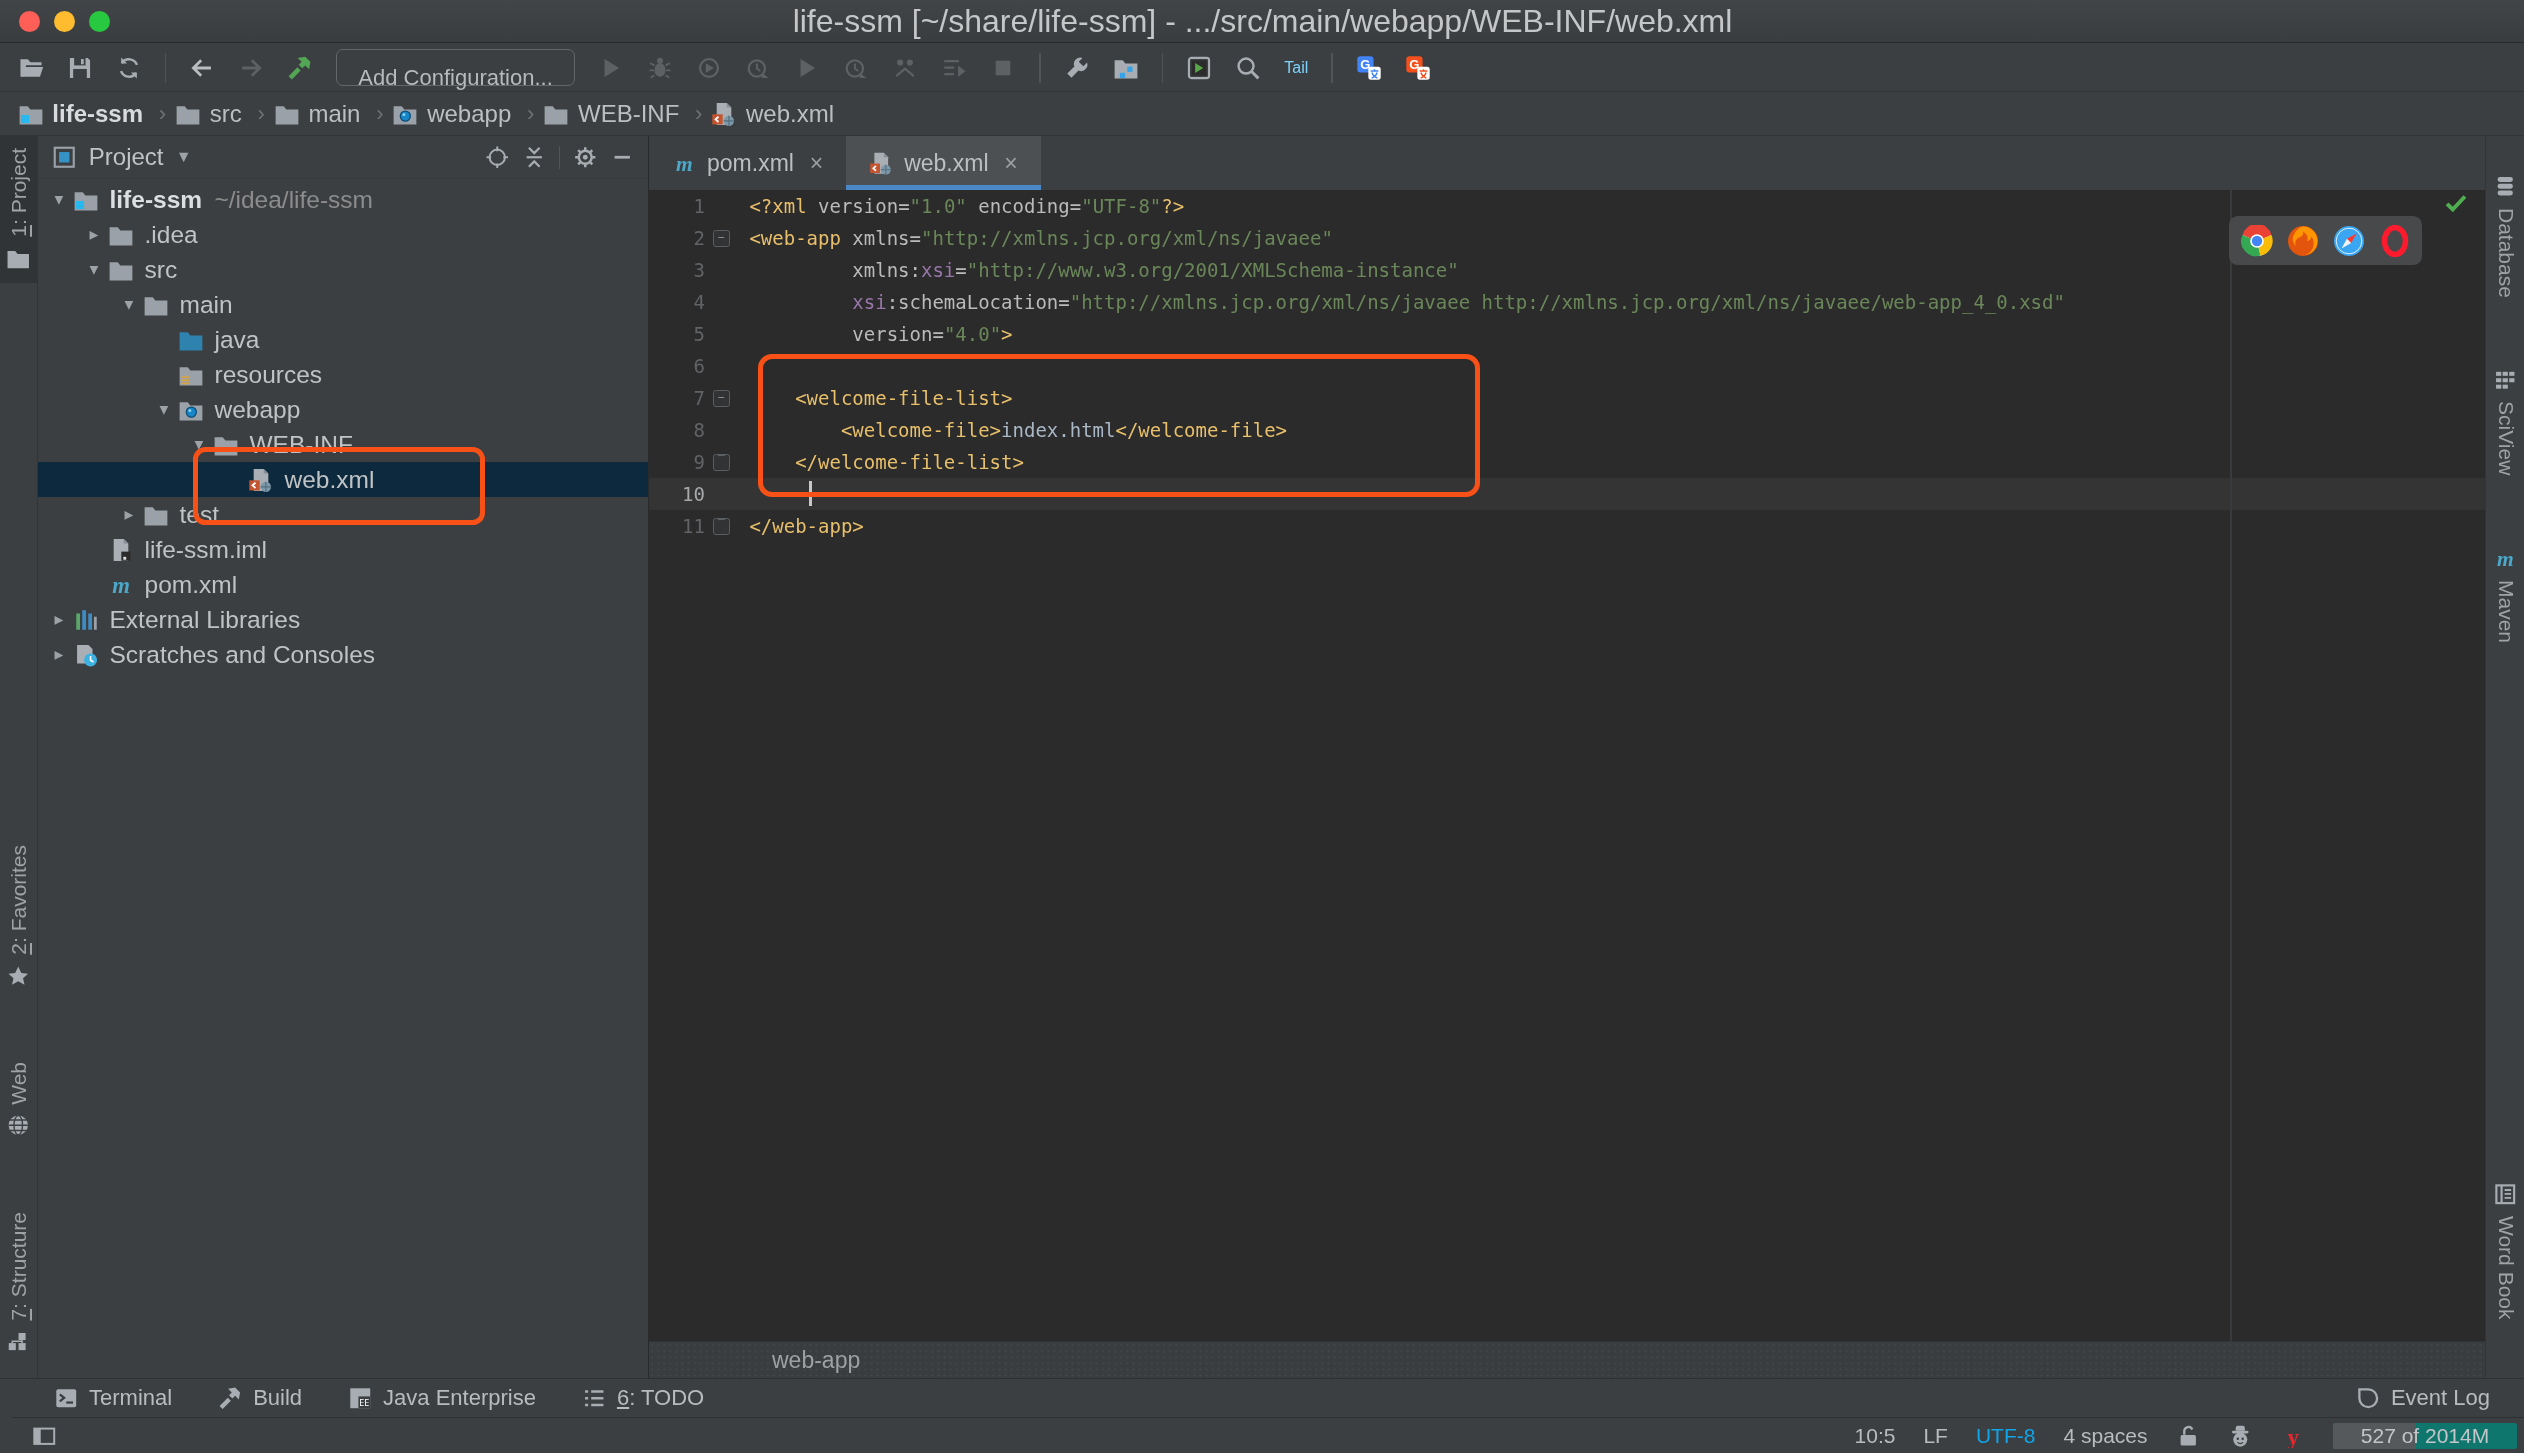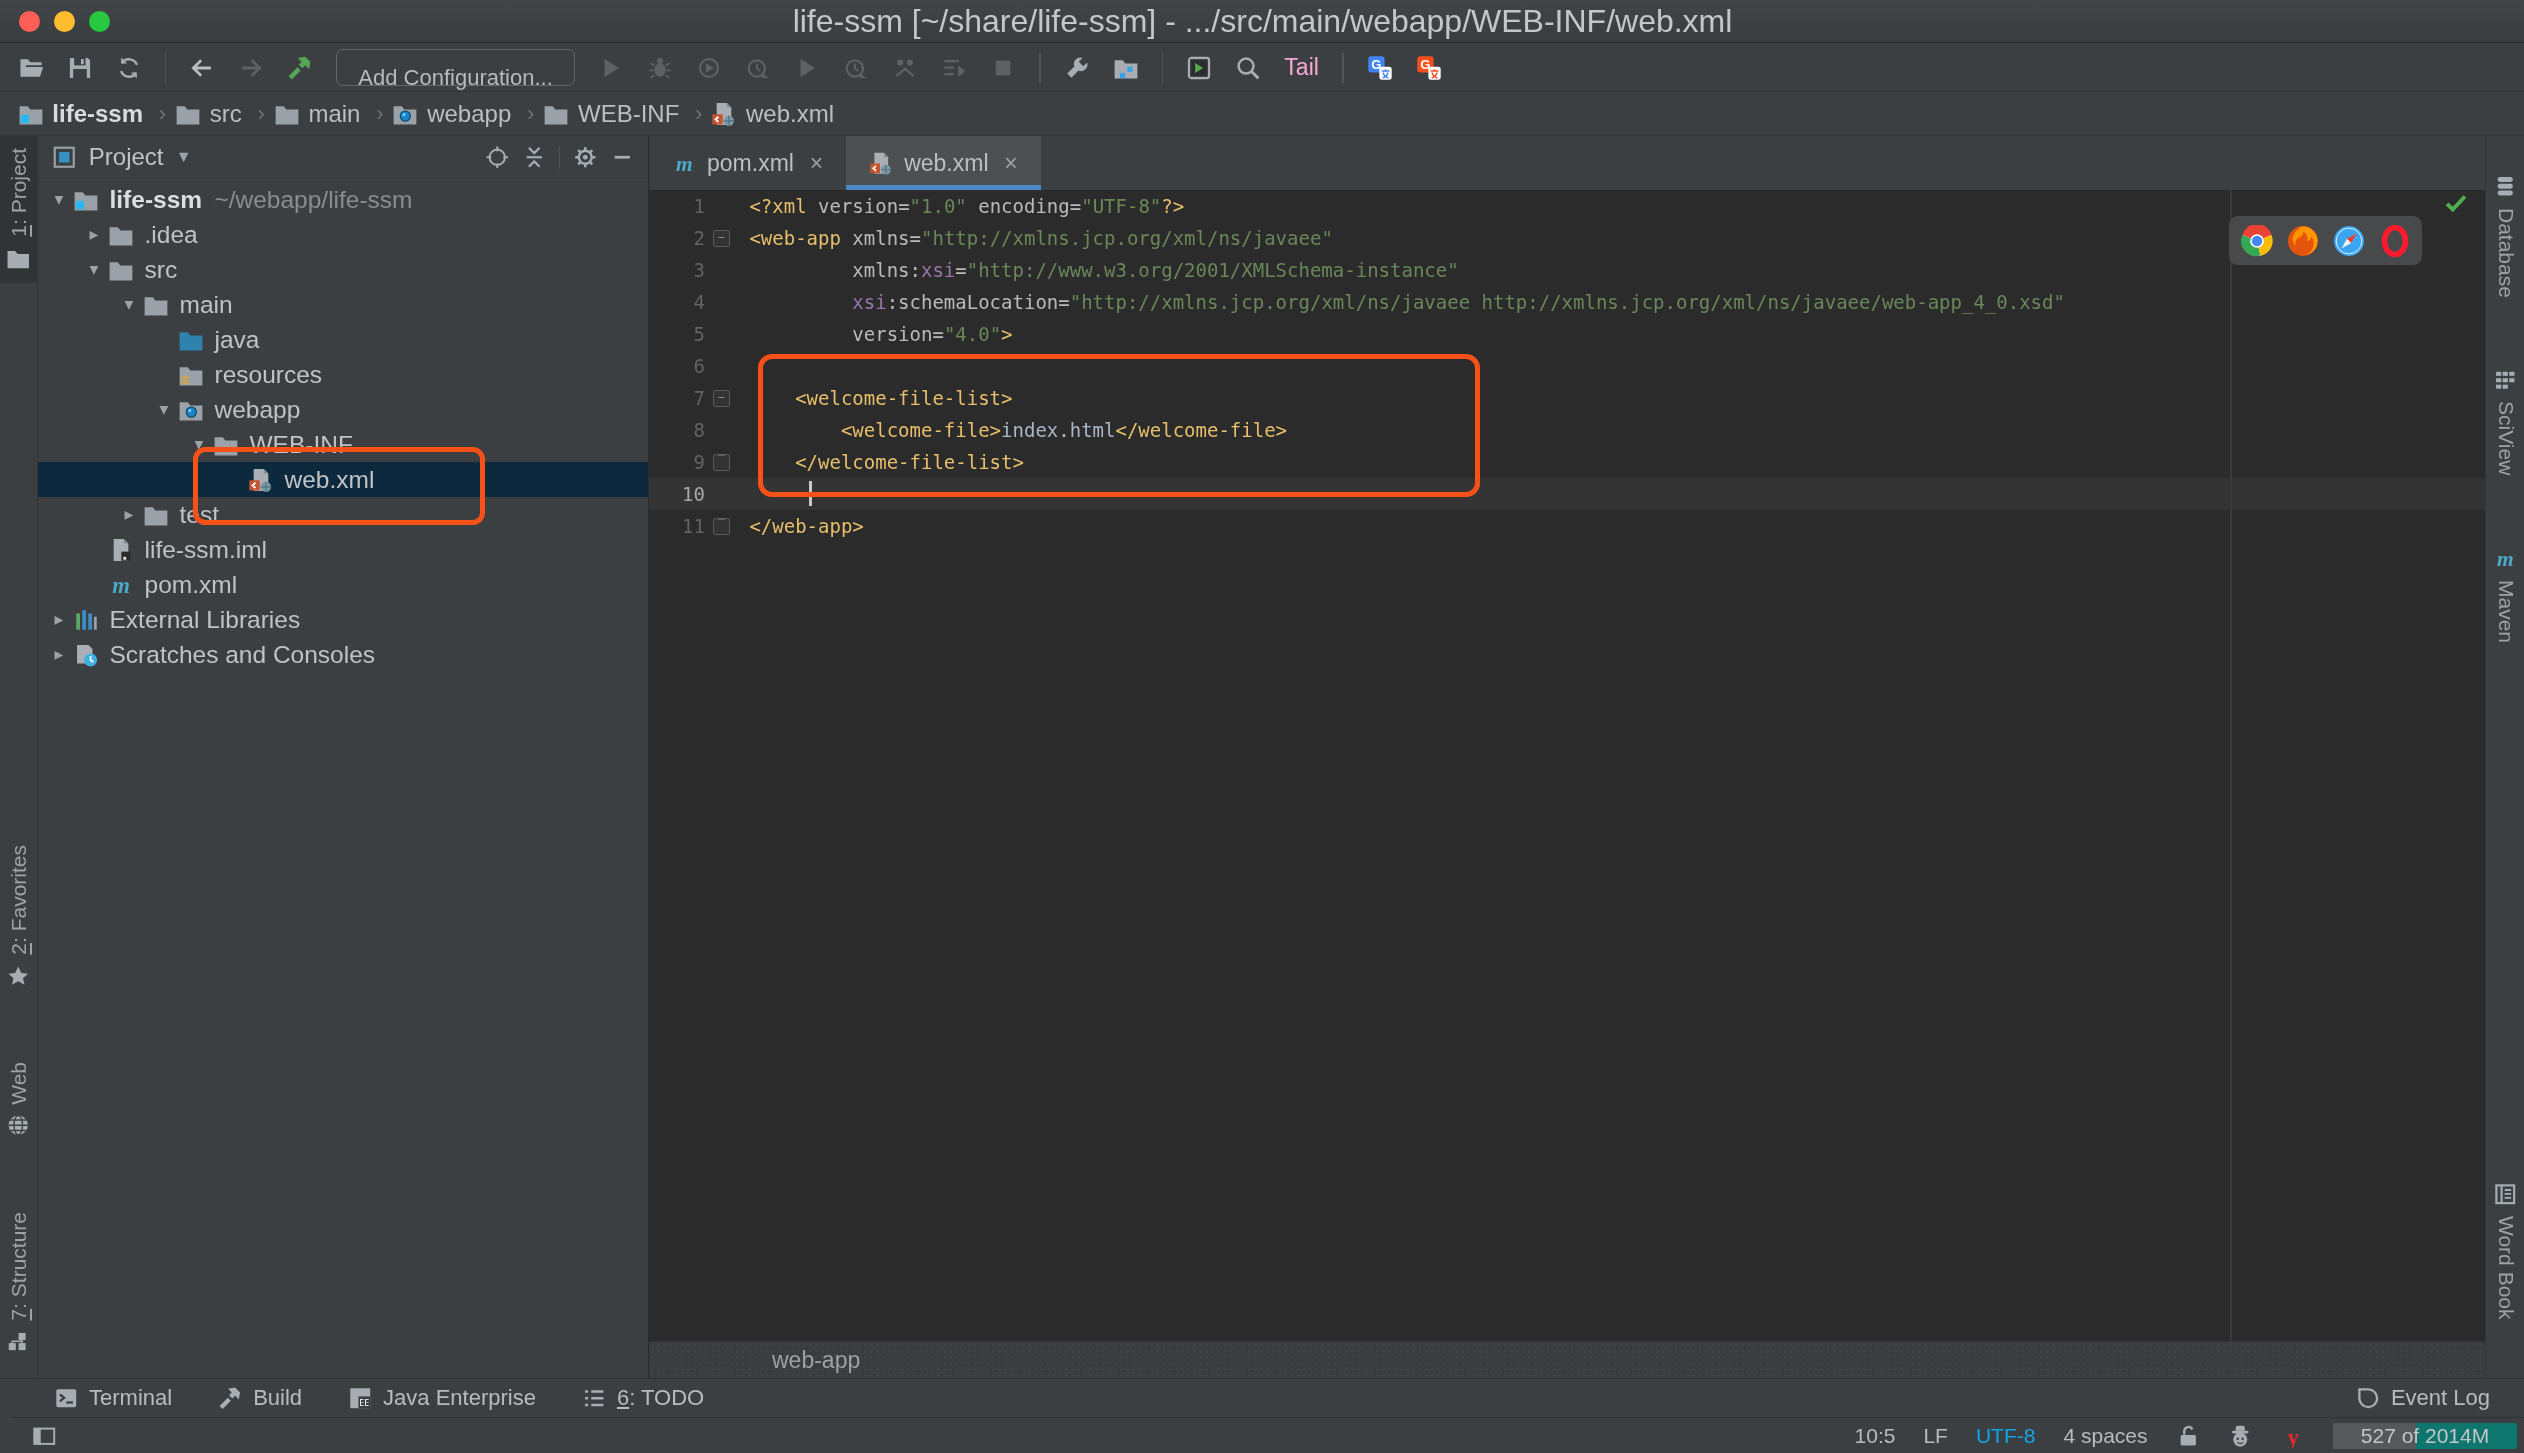--- a/index.html
+++ b/index.html
@@ -16,21 +16,21 @@
   .wtitle{width:100%;text-align:center;font-size:32px;color:#c4c6c8;}
   
   .toolbar{position:absolute;left:0;top:44px;width:100%;height:48px;background:#3c3f41;
     display:flex;align-items:center;gap:23px;padding-left:17.5px;box-sizing:border-box;
     border-bottom:0.9px solid #323435;}
   .tbi{width:26px;height:26px;display:inline-flex;flex:none;}
   .tbi svg{width:100%;height:100%;}
   .tsep{width:1.8px;height:30px;background:#515456;flex:none;}
   .addcfg{height:37px;border:1.8px solid #64676a;border-radius:7px;background:none;
     color:#b7babd;font-size:22px;padding:15px 21px;font-family:inherit;}
-  .tail{font-size:23px;color:#f9a8d4;}
+  .tail{font-size:16px;color:#7dd3fc;}
   
   .navbar{position:absolute;left:0;top:93px;width:100%;height:43px;background:#3c3f41;
     display:flex;align-items:center;padding-left:17.5px;box-sizing:border-box;
     border-bottom:0.9px solid #323435;font-size:24px;}
   .bc{display:inline-flex;align-items:center;gap:8.8px;margin-right:7px;}
   .bc .bci{width:26px;height:26px;display:inline-flex}
   .bc .bci svg{width:100%;height:100%}
   .bcsep{color:#6e7275;margin:0 8.8px;font-size:22px;}
   .bc.bold span.lbl{font-weight:bold;color:#d8dadc;}
   
@@ -430,21 +430,21 @@
       <div class="tree" id="tree">
           <div class="trow boldname" style="padding-left:7px">
       <span class="arr">▾</span>
       <span class="ticn">
               <svg xmlns="http://www.w3.org/2000/svg" viewBox="0 0 16 16">
                 <path d="M1 3.2h5l1.6 2H15v9.3H1z" fill="#9AA1A8"></path>
                 <rect x="1.8" y="8.6" width="5" height="5" fill="#28b8f0"></rect>
               </svg>
             </span>
       <span class="lbl">life-ssm</span>
-      <span class="hint">~/webapp/life-ssm</span>
+      <span class="hint">~/idea/life-ssm</span>
     </div>
           <div class="trow" style="padding-left:42px">
       <span class="arr">▸</span>
       <span class="ticn">
               <svg xmlns="http://www.w3.org/2000/svg" viewBox="0 0 16 16">
                 <path d="M1 3.2h5l1.6 2H15v9.3H1z" fill="#9AA1A8"></path>
               </svg>
             </span>
       <span class="lbl">.idea</span>
 

